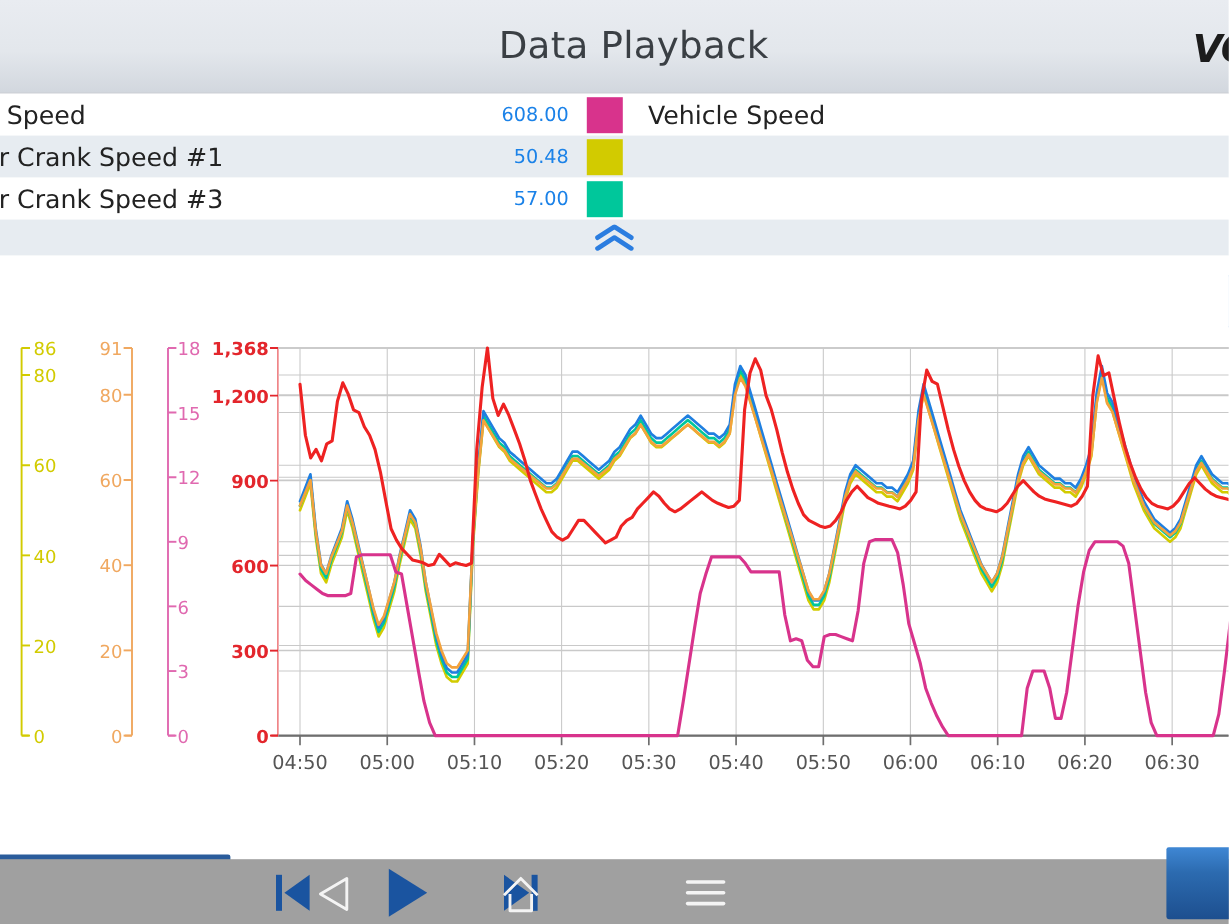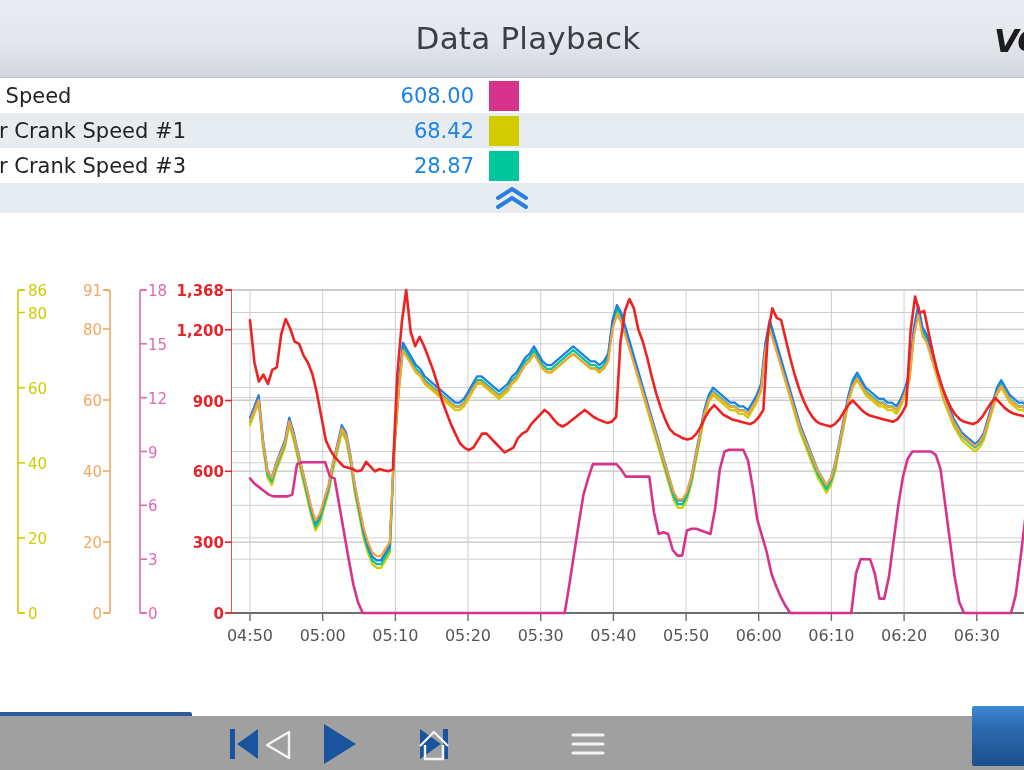--- a/index.html
+++ b/index.html
@@ -36,21 +36,21 @@
     display: flex; align-items: center;
   }
   .rrow.odd  { background: #ffffff; }
   .rrow.even { background: #e7ecf1; }
   .rcell-label {
     width: 388px; padding-left: 0; margin-left: -14px;
     font-size: 21px; color: #222; white-space: nowrap; overflow: hidden;
   }
   .rcell-value {
     width: 100px; text-align: right;
-    font-size: 21px; color: #1b82e8; white-space: nowrap;
+    font-size: 16px; color: #1b82e8; white-space: nowrap;
   }
   .rcell-swatch-wrap { width: 60px; display: flex; justify-content: center; }
   .swatch { width: 30px; height: 30px; display: block; }
   .rcell-legend {
     font-size: 21px; color: #222; white-space: nowrap; padding-left: 6px;
   }
   .collapse-bar {
     position: absolute; left: 0; top: 183px; width: 1024px; height: 30px;
     background: #e7ecf1; display: flex; align-items: center; justify-content: center;
   }
@@ -107,33 +107,34 @@
   </div>
 
   <div class="readout">
 
     <div class="rrow odd">
       <div class="rcell-label">e Speed</div>
       <div class="rcell-value">608.00</div>
       <div class="rcell-swatch-wrap">
         <span class="swatch" id="sw0" style="background: rgb(216, 51, 140);"></span>
       </div>
+      <div class="rcell-legend">Vehicle Speed</div>
     </div>
 
     <div class="rrow even">
       <div class="rcell-label">er Crank Speed #1</div>
-      <div class="rcell-value">68.42</div>
+      <div class="rcell-value">50.48</div>
       <div class="rcell-swatch-wrap">
         <span class="swatch" id="sw1" style="background: rgb(210, 203, 0);"></span>
       </div>
     </div>
 
     <div class="rrow odd">
       <div class="rcell-label">er Crank Speed #3</div>
-      <div class="rcell-value">28.87</div>
+      <div class="rcell-value">57.00</div>
       <div class="rcell-swatch-wrap">
         <span class="swatch" id="sw2" style="background: rgb(0, 199, 155);"></span>
       </div>
     </div>
   </div>
 
   <div class="collapse-bar">
     <svg class="chev" width="44" height="22" viewBox="0 0 44 22">
       <polyline points="8,11 22,2 36,11" fill="none" stroke="#2b7de0" stroke-width="4" stroke-linecap="round" stroke-linejoin="round"></polyline>
       <polyline points="8,20 22,11 36,20" fill="none" stroke="#2b7de0" stroke-width="4" stroke-linecap="round" stroke-linejoin="round"></polyline>

